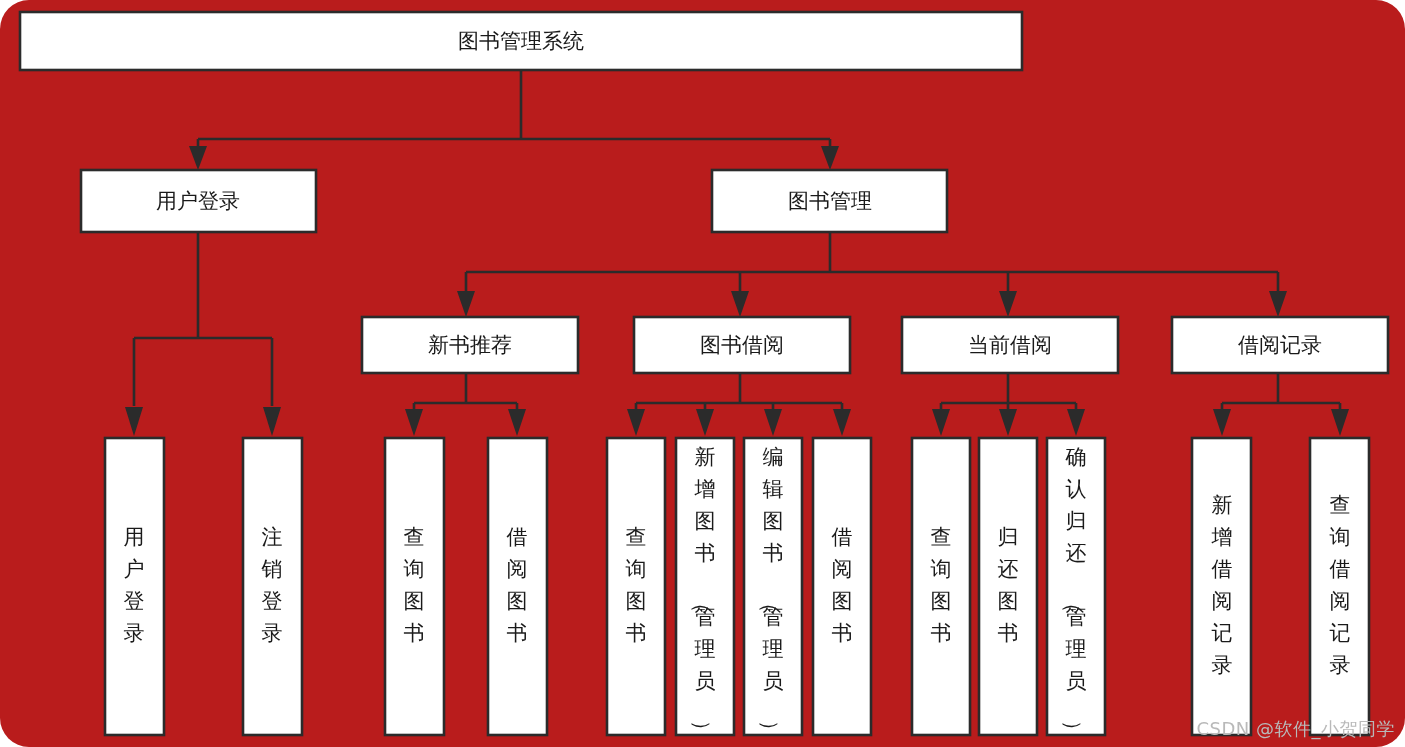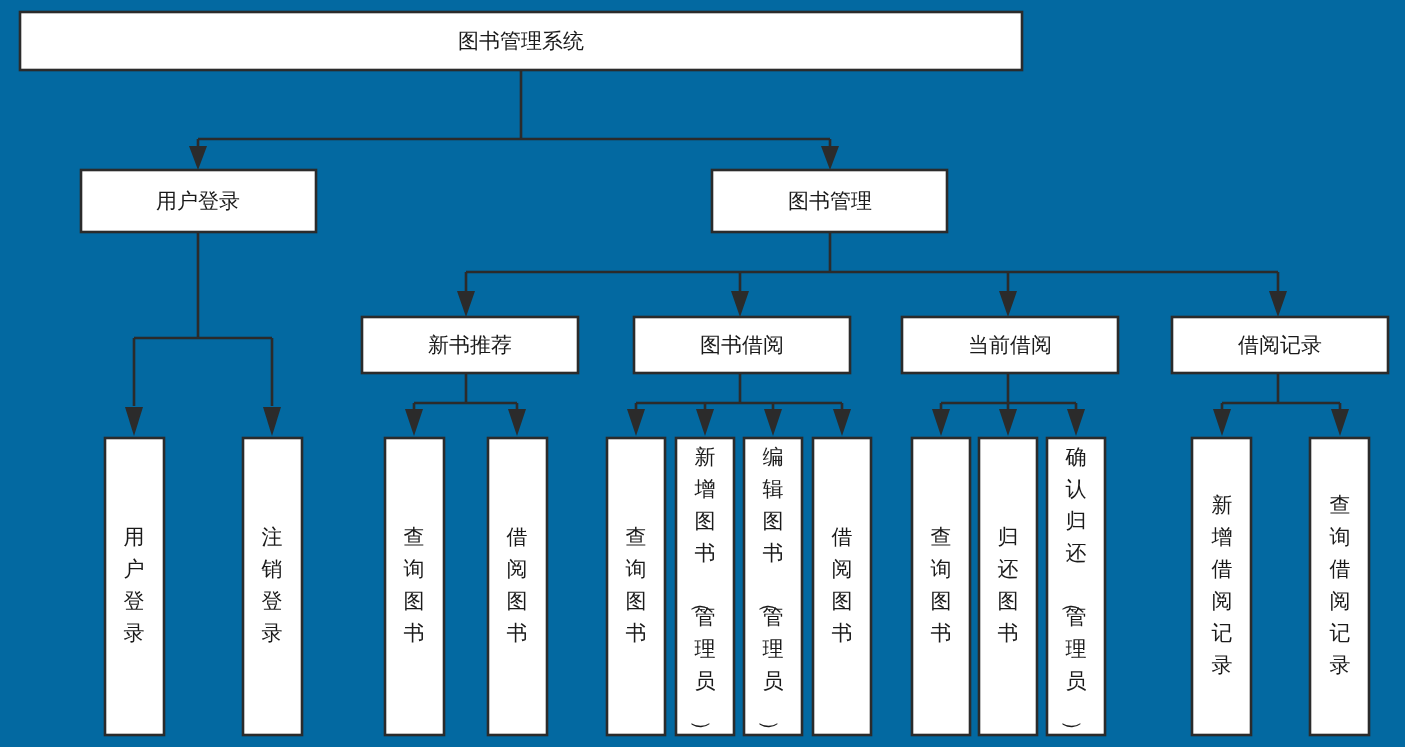--- a/index.html
+++ b/index.html
@@ -10,21 +10,22 @@
   body {
     width: 1405px;
     height: 747px;
     overflow: hidden;
     font-family: "DejaVu Sans", "Liberation Sans", sans-serif;
   }
   #diagram-root {
     position: relative;
     width: 1405px;
     height: 747px;
-    background: #0369a1;
+    background: #b91c1c;
+    border-radius: 29px;
   }
   svg#tree-svg {
     position: absolute;
     left: 0;
     top: 0;
     width: 1405px;
     height: 747px;
     display: block;
   }
   .node-box {
@@ -234,13 +235,14 @@
       <text class="node-label-v" x="1222" y="586"><tspan x="1222" y="506">新</tspan><tspan x="1222" y="538">增</tspan><tspan x="1222" y="570">借</tspan><tspan x="1222" y="602">阅</tspan><tspan x="1222" y="634">记</tspan><tspan x="1222" y="666">录</tspan></text>
     </g>
 
     <g>
       <rect class="node-box" x="1310" y="438" width="59" height="297"></rect>
       <text class="node-label-v" x="1340" y="586"><tspan x="1340" y="506">查</tspan><tspan x="1340" y="538">询</tspan><tspan x="1340" y="570">借</tspan><tspan x="1340" y="602">阅</tspan><tspan x="1340" y="634">记</tspan><tspan x="1340" y="666">录</tspan></text>
     </g>
 
   </svg>
 
+  <div class="watermark">CSDN @软件_小贺同学</div>
 </div>
 
 </body></html>

